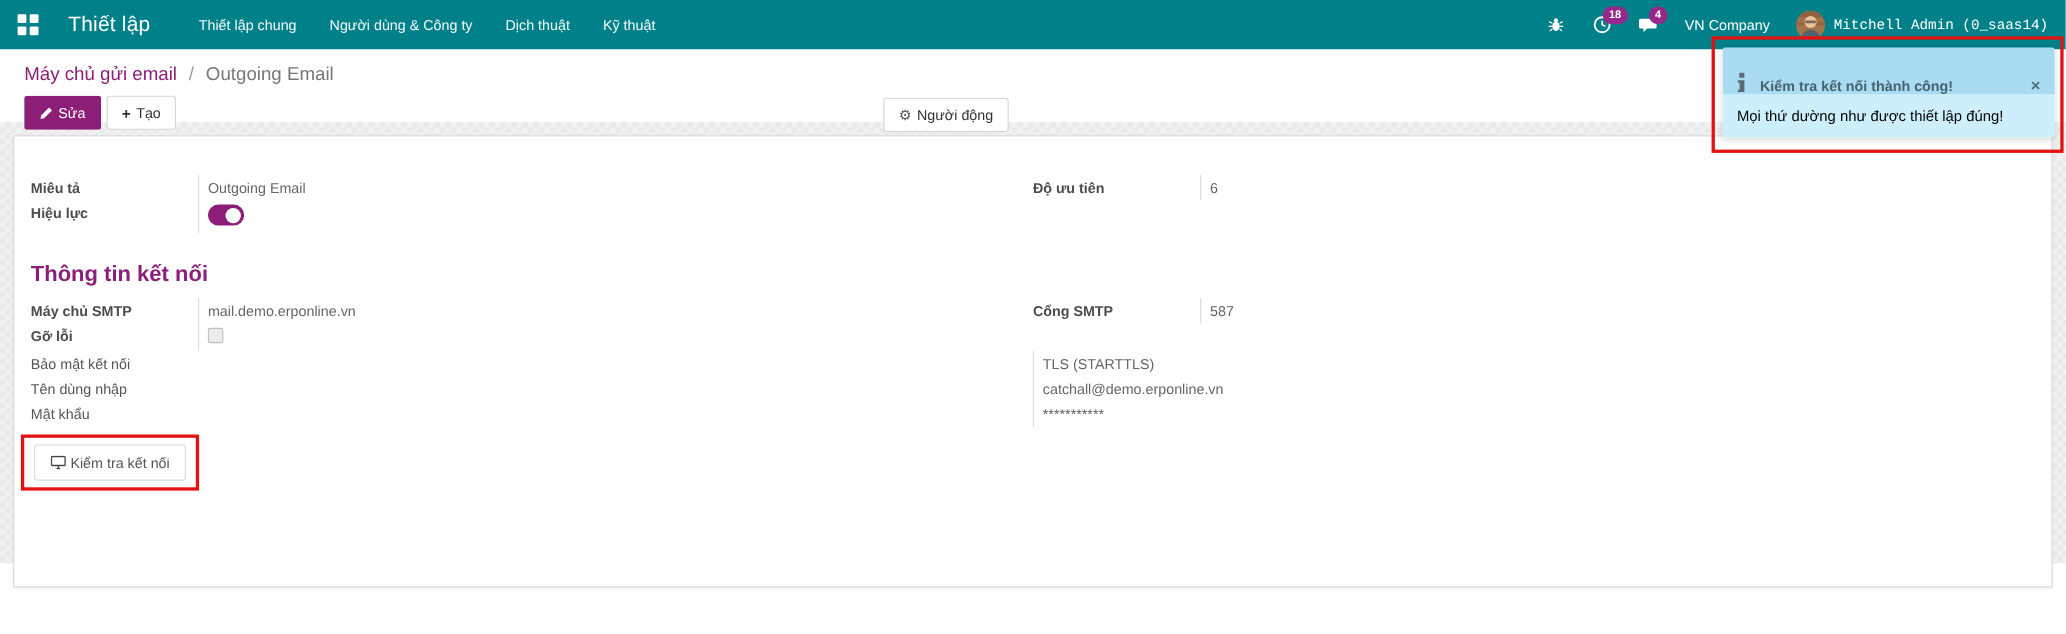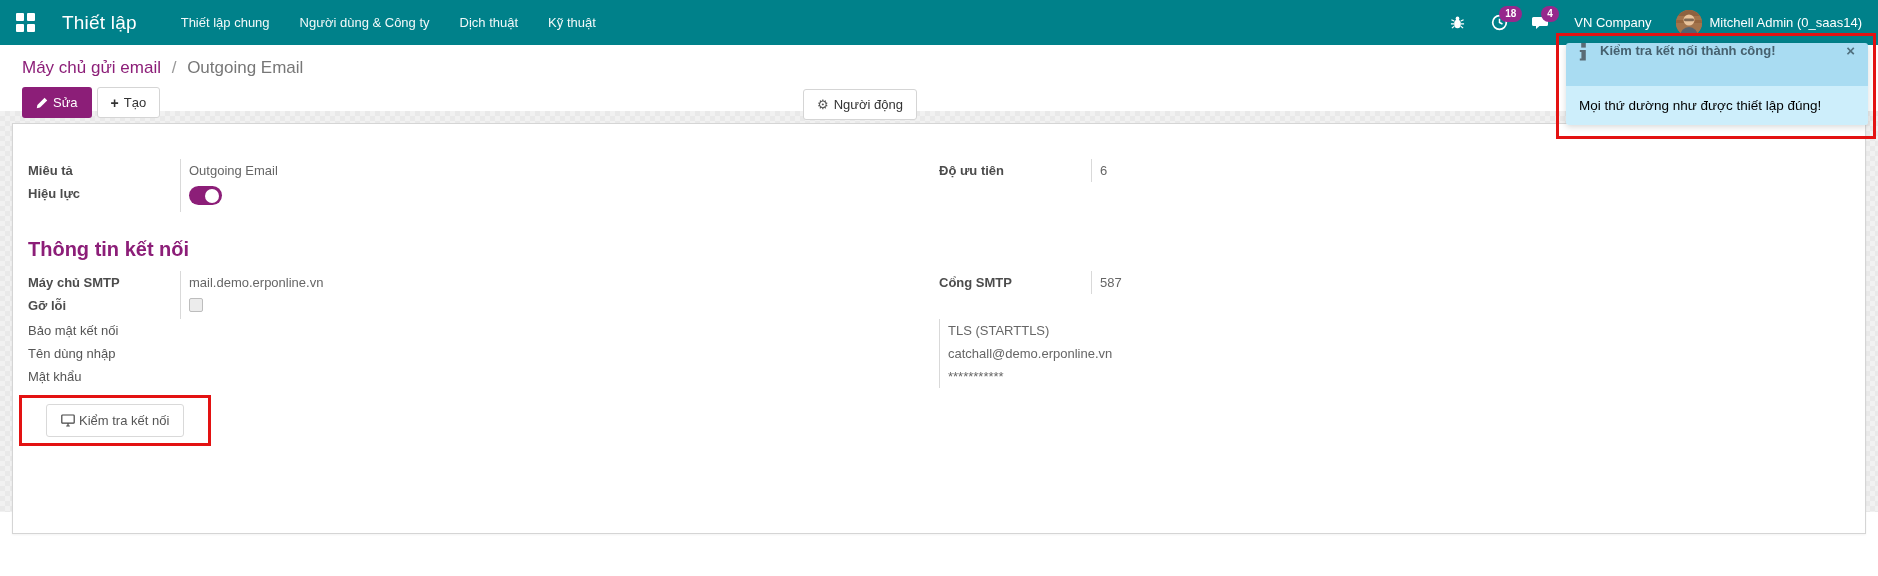--- a/index.html
+++ b/index.html
@@ -14,21 +14,21 @@
   .apps-btn span { background:#fff; border-radius:1px; }
   .app-title { font-size:19px; margin-left:26px; font-weight:400; letter-spacing:.2px; }
   .top-menu { display:flex; gap:30px; margin-left:44px; font-size:13px; }
   .top-menu .menu-item { cursor:pointer; opacity:.95; padding:4px 0; }
   .systray { margin-left:auto; display:flex; align-items:center; gap:24px; font-size:13px; }
   .tray-icon { position:relative; width:18px; height:18px; display:flex;
     align-items:center; justify-content:center; cursor:pointer; }
   .badge { position:absolute; top:-8px; left:9px; background:#96288c; color:#fff;
     font-size:10px; line-height:1; padding:3px 6px; border-radius:9px; font-weight:700; }
   .company { cursor:pointer; }
-  .user-menu { display:flex; align-items:center; gap:8px; cursor:pointer; }
+  .user-menu { display:flex; align-items:center; gap:8px; cursor:pointer;font-family:Liberation Mono, monospace; }
   .avatar { width:26px; height:26px; border-radius:50%; overflow:hidden; background:#a3744c;
     flex:0 0 auto; }
 
   
   .control-panel { height:66px; background:#fff; padding:13px 0 5px 22px; position:relative; }
   .breadcrumb { font-size:17px; }
   .breadcrumb .bc-parent { color:#8c1e78; cursor:pointer; }
   .breadcrumb .bc-sep { color:#999; margin:0 6px; }
   .breadcrumb .bc-current { color:#777; }
   .cp-buttons { display:flex; gap:5px; margin-top:9px; }
@@ -36,21 +36,21 @@
     border-radius:3px; padding:7px 13px; cursor:pointer; border:1px solid transparent; }
   .btn-primary { background:#8c1e78; color:#fff; }
   .btn-default { background:#fff; color:#333; border-color:#d5d5d5; }
   .btn-action { position:absolute; left:803px; top:44px; }
 
   
   .toast-annotation { position:absolute; top:33px; right:2px; border:3px solid #e31212;
     padding:7px 5px 11px 7px; z-index:10; }
   .toast { width:302px; border-radius:3px; overflow:hidden;
     box-shadow:0 2px 6px rgba(0,0,0,.15); }
-  .toast-header { background:#a9dcf2; height:43px; display:flex; align-items:flex-start;
+  .toast-header { background:#a9dcf2; height:43px; display:flex; align-items:flex-end;
     padding:0 13px; gap:12px; }
   .toast-title { color:#46616f; font-size:13px; font-weight:600; }
   .toast-close { margin-left:auto; color:#50707f; font-size:15px; font-weight:700;
     cursor:pointer; line-height:1; }
   .toast-body { background:#cdeefb; padding:12px 13px; font-size:13.5px; color:#000000; }
 
   
   .content { height:401px; padding:12px;
     background-color:#f1f1f1;
     background-image:
@@ -71,21 +71,21 @@
   .section-title.second { margin-top:36px; }
 
   .toggle { width:33px; height:19px; border-radius:10px; background:#8c1e78;
     position:relative; cursor:pointer; display:inline-block; }
   .toggle .knob { position:absolute; right:3px; top:2.5px; width:14px; height:14px;
     background:#fff; border-radius:50%; }
   .checkbox { width:14px; height:14px; background:#ececec; border:1px solid #bdbdbd;
     border-radius:2px; display:inline-block; cursor:pointer; }
 
   .test-annotation { display:inline-block; border:3px solid #e31212;
-    padding:6px 24px; margin:7px 0 0 -9px; }
+    padding:6px 9px; margin:7px 0 0 -9px; }
   .btn-test { background:#fff; border:1px solid #d9d9d9; color:#555; padding:8px 14px; gap:4px; }
 
   svg { display:block; }
 </style>
 </head>
 <body>
 
 <div class="topbar">
   <div class="apps-btn">
     <span></span>

